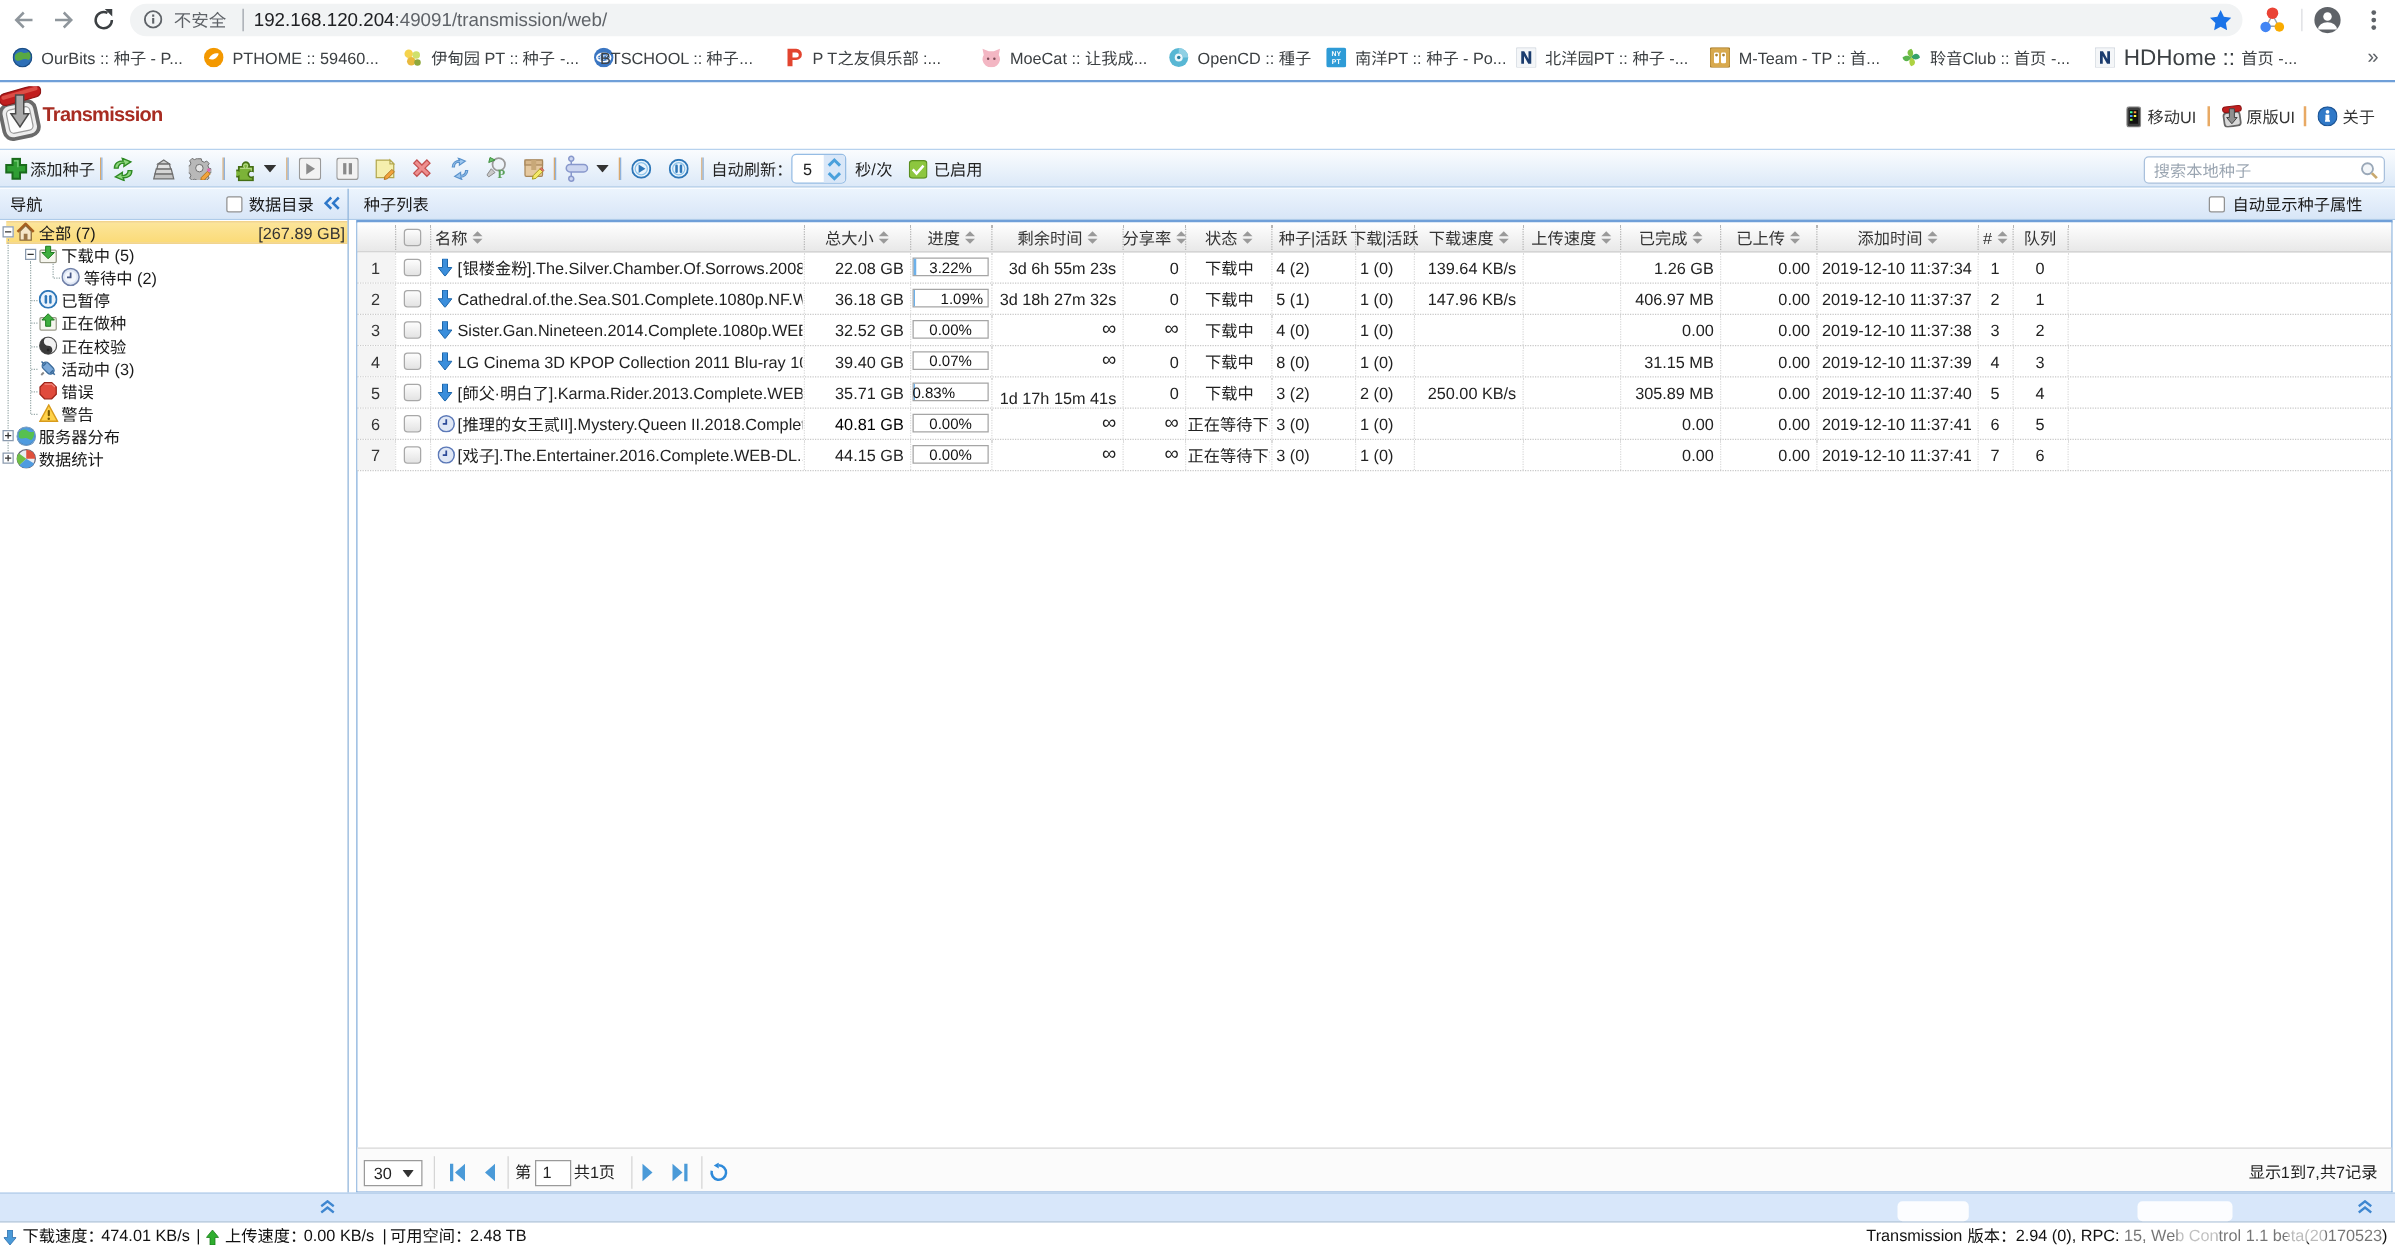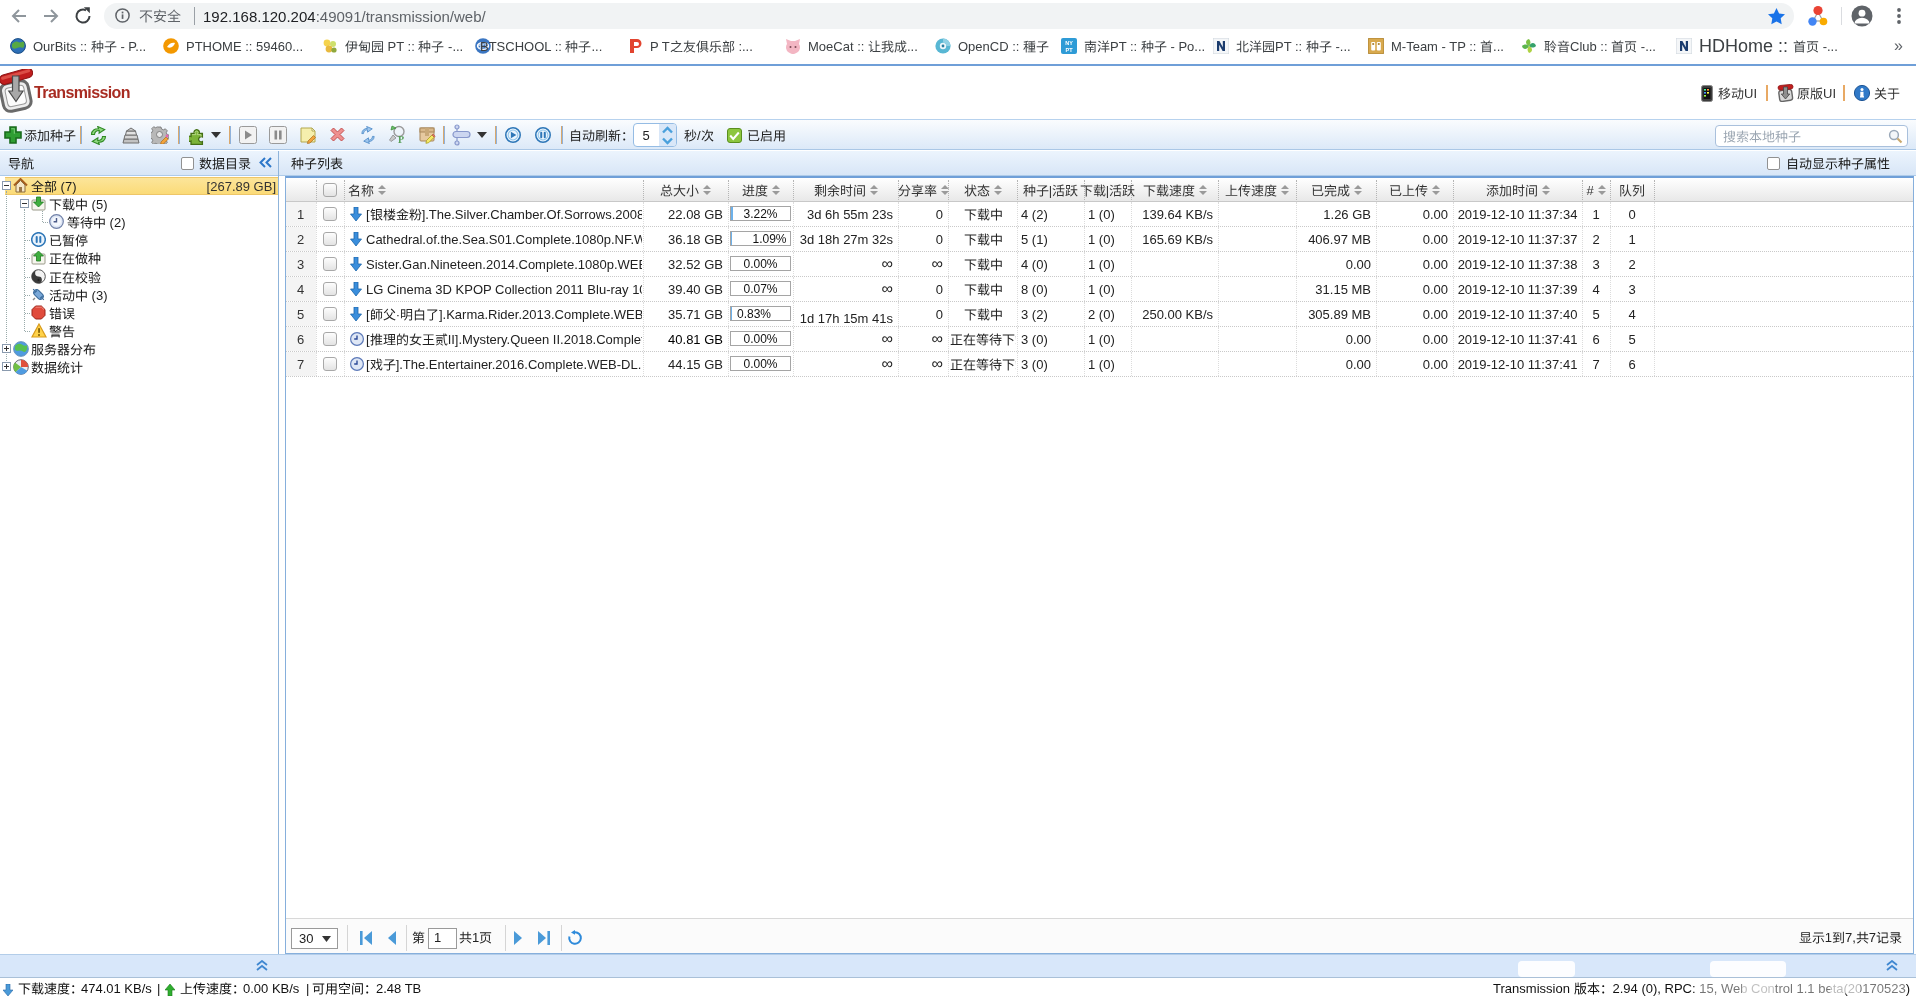--- a/index.html
+++ b/index.html
@@ -1110,21 +1110,21 @@
       <use href="#u4e2d" x="2000"></use>
     </svg>
   </div>
 <div class="a" style="left:1021px;top:227px;height:24px;display:flex;align-items:center">
     <span style="font-size:13px;color:#222;white-space:pre">5 (1)</span>
   </div>
 <div class="a" style="left:1088px;top:227px;height:24px;display:flex;align-items:center">
     <span style="font-size:13px;color:#222;white-space:pre">1 (0)</span>
   </div>
 <div class="a" style="right:703px;top:227px;height:24px;display:flex;align-items:center;justify-content:flex-end">
-    <span style="font-size:13px;color:#222;white-space:pre">165.69 KB/s</span>
+    <span style="font-size:13px;color:#222;white-space:pre">147.96 KB/s</span>
   </div>
 <div class="a" style="right:545px;top:227px;height:24px;display:flex;align-items:center;justify-content:flex-end">
     <span style="font-size:13px;color:#222;white-space:pre">406.97 MB</span>
   </div>
 <div class="a" style="right:468px;top:227px;height:24px;display:flex;align-items:center;justify-content:flex-end">
     <span style="font-size:13px;color:#222;white-space:pre">0.00</span>
   </div>
 <div class="a" style="left:1453px;top:227px;width:129px;height:24px;display:flex;align-items:center;justify-content:center">
     <span style="font-size:13px;color:#222;white-space:pre">2019-12-10 11:37:37</span>
   </div>
@@ -1312,21 +1312,21 @@
       <use href="#u767d" x="1000"></use>
       <use href="#u4e86" x="2000"></use>
     </svg>
     <span style="font-size:13px;color:#222;white-space:pre">].Karma.Rider.2013.Complete.WEB-DL</span>
   </div>
 <div class="a" style="right:1193px;top:302px;height:24px;display:flex;align-items:center;justify-content:flex-end">
     <span style="font-size:13px;color:#222;white-space:pre">35.71 GB</span>
   </div>
 <div class="a" style="left:730px;top:306px;width:61px;height:15px;background:#fff;border:1px solid #a5a5a5"></div>
 <div class="a" style="left:731px;top:307px;width:1px;height:13px;background:#6db1ea"></div>
-<div class="a" style="left:730px;top:302px;width:41px;height:24px;display:flex;align-items:center;justify-content:flex-end">
+<div class="a" style="left:730px;top:302px;width:41px;height:24px;display:flex;align-items:center;justify-content:flex-start">
     <span style="font-size:12px;color:#111;white-space:pre">0.83%</span>
   </div>
 <div class="a" style="right:1023px;top:302px;height:24px;display:flex;align-items:flex-end;justify-content:flex-end">
     <span style="font-size:13px;color:#222;white-space:pre">1d 17h 15m 41s</span>
   </div>
 <div class="a" style="right:973px;top:302px;height:24px;display:flex;align-items:center;justify-content:flex-end">
     <span style="font-size:13px;color:#222;white-space:pre">0</span>
   </div>
 <div class="a" style="left:951px;top:302px;width:65px;height:24px;display:flex;align-items:center;justify-content:center;overflow:hidden">
     <svg class="k" style="width:39.0px;height:13px" viewBox="0 -880 3000 1000" fill="#222">

